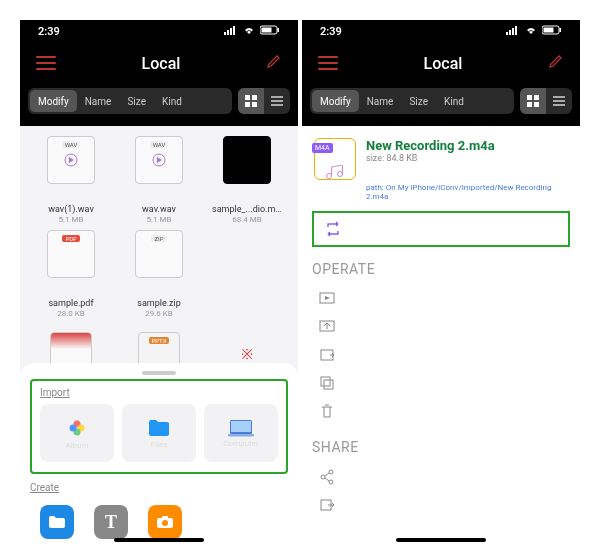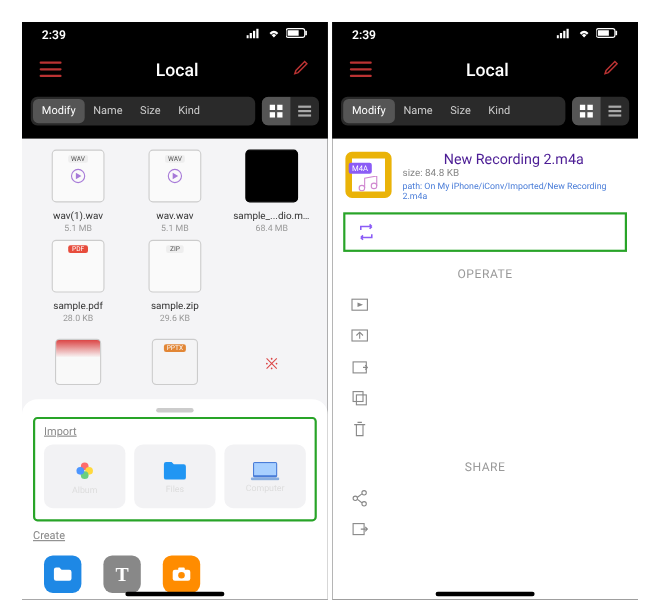--- a/index.html
+++ b/index.html
@@ -20,42 +20,42 @@
   .viewtoggle { display:flex; background:#2a2a2a; border-radius:6px; height:26px; overflow:hidden; }
   .vt { width:26px; display:flex; align-items:center; justify-content:center; color:#888; }
   .vt.active { background:#555; color:#fff; }
   
   .gridbody { flex:1; background:#f4f4f6; position:relative; overflow:hidden; }
   .filegrid { display:grid; grid-template-columns:repeat(3,1fr); gap:6px; padding:10px 10px 0 10px; }
   .tile { display:flex; flex-direction:column; align-items:center; }
   .thumb { width:48px; height:48px; border:1px solid #ccc; border-radius:4px; display:flex; flex-direction:column; align-items:center; justify-content:center; background:#fafafa; font-size:7px; color:#777; position:relative; }
   .thumb.dark { background:#000; border-color:#000; }
   .badge { position:absolute; top:4px; font-size:6px; background:#eee; color:#555; padding:0 3px; border-radius:2px; }
-  .fname { font-size:9px; color:#333; margin-top:8px; max-width:70px; white-space:nowrap; overflow:hidden; text-overflow:ellipsis; text-align:center;}
+  .fname { font-size:9px; color:#333; margin-top:20px; max-width:70px; white-space:nowrap; overflow:hidden; text-overflow:ellipsis; text-align:center;}
   .fsize { font-size:8px; color:#999; margin-top:1px; }
   .sheet { position:absolute; bottom:0; left:0; right:0; background:#fff; border-top-left-radius:14px; border-top-right-radius:14px; padding:8px 10px 6px 10px; }
   .grab { width:34px; height:4px; background:#ccc; border-radius:2px; margin:0 auto 4px auto; }
   .importbox { border:2px solid #28a428; border-radius:4px; padding:6px 8px 10px 8px; }
   .sect-label { font-size:10px; color:#888; margin-bottom:6px;text-decoration:underline; }
   .imprrow { display:flex; gap:8px; justify-content:space-between; }
   .impbtn { flex:1; background:#f2f2f4; border-radius:8px; height:58px; display:flex; flex-direction:column; align-items:center; justify-content:center; gap:2px; }
   .impbtn .lbl { font-size:8px; color:#ddd; }
   .createrow { display:flex; gap:20px; padding:6px 10px 0 10px; align-items:center; }
   .cicon { width:34px; height:34px; border-radius:8px; display:flex; align-items:center; justify-content:center; }
   
   .detailbody { flex:1; background:#fff; position:relative; overflow:hidden; padding:8px 10px; display:flex; flex-direction:column; gap:6px; }
   .fileinfo { display:flex; gap:10px; align-items:flex-start; padding:4px 2px; }
-  .ficon { width:42px; height:42px; border:6px solid #eab308; border-radius:6px; position:relative; display:flex; align-items:flex-end; justify-content:center; }
+  .ficon { width:42px; height:42px; border:1px solid #eab308; border-radius:6px; position:relative; display:flex; align-items:flex-end; justify-content:center; }
   .ficon .ext { position:absolute; top:4px; left:-3px; background:#8b5cf6; color:#fff; font-size:7px; padding:1px 3px; border-radius:2px; }
   .meta { flex:1; display:flex; flex-direction:column; }
-  .meta .nm { font-size:13px; font-weight:400; color:#4c1d95;text-align:center; }
+  .meta .nm { font-size:13px; font-weight:700; color:#15803d; }
   .meta .ln { font-size:9px; color:#888; }
-  .meta .path { font-size:8px; color:#4a7dd8; margin-top:2px; }
+  .meta .path { font-size:8px; color:#4a7dd8; margin-top:20px; }
   .greenbox { border:2px solid #28a428; height:36px; display:flex; align-items:center; padding:0 10px; }
-  .sect { font-size:11px; color:#999; letter-spacing:0.5px; margin-top:8px; margin-bottom:2px;text-align:center; }
+  .sect { font-size:14px; color:#999; letter-spacing:0.5px; margin-top:8px; margin-bottom:2px; }
   .oplist { display:flex; flex-direction:column; }
   .opitem { height:28px; display:flex; align-items:center; padding:0 6px; }
   .opicon { width:18px; height:18px; color:#888; }
   .homebar { position:absolute; bottom:3px; left:50%; transform:translateX(-50%); width:90px; height:4px; background:#000; border-radius:3px; }
   .row2 .thumb { width:42px; height:42px; }
   .filegrid.row2 { opacity:0.9; }
   .truncated-bottom { filter:brightness(0.98); }
 </style>
 </head>
 <body>

